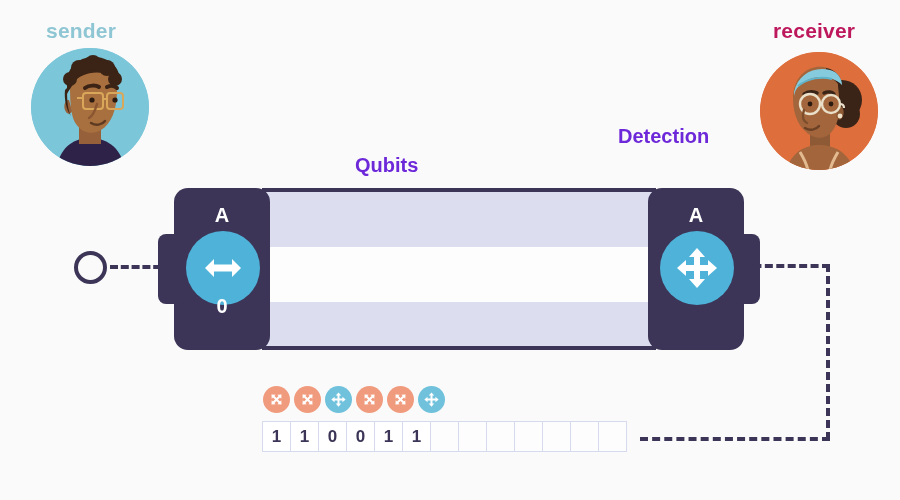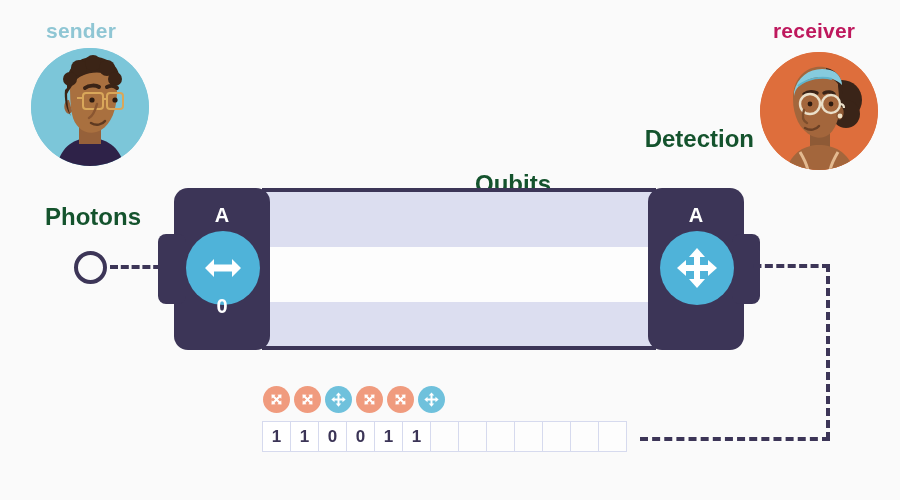--- a/index.html
+++ b/index.html
@@ -30,28 +30,28 @@
     border-radius: 50%;
     overflow: hidden;
   }
   #sender-avatar   { left: 31px;  top: 48px; background: #7CC6D9; }
   #receiver-avatar { left: 760px; top: 52px; background: #DE6E3C; }
   .avatar svg { display: block; width: 118px; height: 118px; }
 
   
   .caption {
     position: absolute;
-    color: #14532d;
-    font-size: 24px;
+    color: #6d28d9;
+    font-size: 20px;
     font-weight: 700;
     white-space: nowrap;
-    text-align: right;
+    text-align: left;
   }
   #photons-caption      { left: 45px;  top: 203px; }
-  #qubits-caption       { left: 355px; top: 170px; width: 196px; }
+  #qubits-caption       { left: 355px; top: 154px; width: 196px; }
   #measurements-caption { left: 350px; top: 357px; width: 200px; }
   #detection-caption    { left: 618px; top: 124px; width: 136px; line-height: 1.28; }
 
   
   #photon-circle {
     position: absolute;
     left: 74px; top: 251px;
     width: 33px; height: 33px;
     border: 4px solid #3C3557;
     border-radius: 50%;
@@ -250,21 +250,20 @@
       <path d="M80 52 C83 52 84 54 84 56" stroke="#EADFC9" stroke-width="2.2" fill="none"></path>
 
       <circle cx="50" cy="52" r="2.4" fill="#2B1A10"></circle>
       <circle cx="71" cy="52" r="2.4" fill="#2B1A10"></circle>
 
       <path d="M44 58 C42 64 43 69 47 71" stroke="#7E4E2C" stroke-width="2.4" fill="none" stroke-linecap="round"></path>
       <path d="M45 76 C50 79 56 78 59 74" stroke="#6B4025" stroke-width="2.4" fill="none" stroke-linecap="round"></path>
     </svg>
   </div>
 
-  <div class="caption" id="photons-caption">Photons</div>
   <div class="caption" id="qubits-caption">Qubits</div>
   <div class="caption" id="detection-caption">
     <div>Detection</div>
   </div>
 
   <div id="photon-circle"></div>
   <div class="dash-h" id="photon-link"></div>
 
   <div id="apparatus">
 

